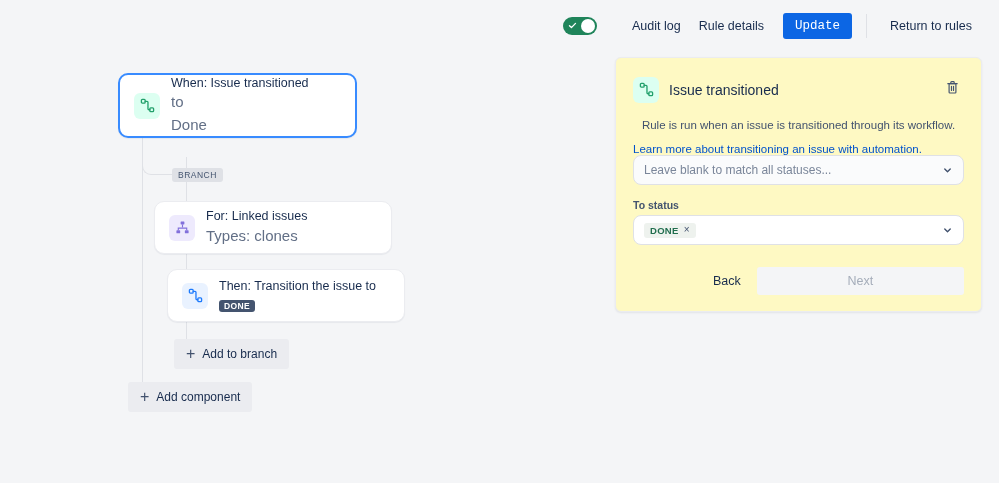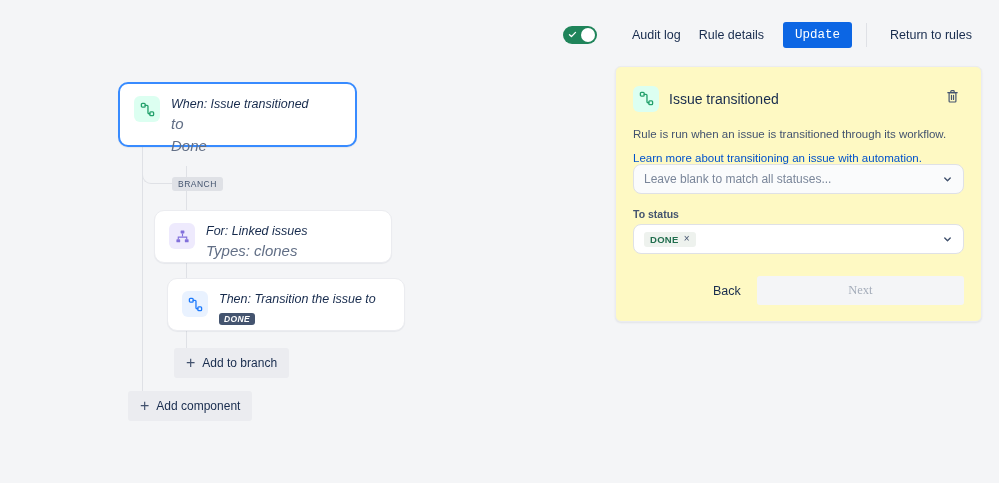--- a/index.html
+++ b/index.html
@@ -3,21 +3,21 @@
 <meta charset="utf-8">
 <style>
   * { box-sizing: border-box; margin: 0; padding: 0; }
   html, body {
     width: 999px; height: 483px;
     background: #f4f5f7;
     font-family: "Liberation Sans", sans-serif;
     color: #172b4d;
     overflow: hidden;
   }
-  .page { position: relative; width: 999px; height: 349px; margin-top: 9px; }
+  .page { position: relative; width: 999px; height: 349px; }
 
   
   .toolbar {
     position: absolute; top: 0; left: 0; right: 0; height: 52px;
     display: flex; align-items: center; justify-content: flex-end;
     padding-right: 18px; gap: 0;
   }
   .toggle {
     width: 34px; height: 18px; border-radius: 10px;
     background: #1f845a; position: relative; margin-right: 26px;
@@ -41,22 +41,22 @@
   }
   .tb-divider {
     width: 1px; height: 24px; background: #dfe1e6; margin: 0 14px;
   }
 
   
   .canvas { position: absolute; top: 52px; left: 0; width: 615px; bottom: 0; }
 
   .card {
     background: #fff; border: 1px solid #ebecf0; border-radius: 10px;
-    display: flex; align-items: flex-start; gap: 11px; padding: 12px 14px;
-    cursor: pointer; box-shadow: 0 1px 1px rgba(9,30,66,.06); font-style: italic;
+    display: flex; align-items: center; gap: 11px; padding: 12px 14px;
+    cursor: pointer; box-shadow: 0 1px 1px rgba(9,30,66,.06);
   }
   .card.selected { border: 2px solid #388bff; }
 
   .card-icon {
     width: 26px; height: 26px; border-radius: 6px; flex: none;
     display: flex; align-items: center; justify-content: center;
   }
   .ic-green { background: #dcfff1; }
   .ic-purple { background: #eeeafd; }
   .ic-blue { background: #e9f2ff; }
@@ -111,21 +111,21 @@
   
   .panel {
     position: absolute; left: 615px; top: 57px; width: 367px;
     background: #fef9c3; border: 1px solid #ebecf0; border-radius: 6px;
     padding: 18px 17px 16px 17px;
     box-shadow: 0 1px 2px rgba(9,30,66,.08);
   }
   .panel-head { display: flex; align-items: center; margin-bottom: 14px; }
   .panel-title { font-size: 14px; color: #172b4d; margin-left: 10px; flex: 1; }
   .trash { cursor: pointer; padding: 3px; }
-  .panel-desc { font-size: 11.5px; color: #42526e; line-height: 1.5; }
+  .panel-desc { font-size: 11.5px; color: #42526e; line-height: 1.5; text-align: center; }
   .panel-link {
     font-size: 11.5px; color: #0052cc; text-decoration: none;
     display: block; margin-top: 9px; cursor: pointer;
   }
   .field-label {
     font-size: 10.5px; color: #44546f; font-weight: bold;
     margin: 14px 0 4px 0;
   }
   .select {
     height: 30px; border: 1px solid #dfe1e6; border-radius: 8px;
@@ -149,21 +149,21 @@
   .panel-actions {
     display: flex; align-items: flex-end; margin-top: 22px; 
   }
   .btn-back {
     background: none; border: none; font-size: 12.5px; color: #172b4d;
     cursor: pointer; padding: 7px 16px; margin-left: 64px; font-family: inherit;
   }
   .btn-next {
     flex: 1; background: #f4f5f7; border: none; border-radius: 3px;
     font-size: 12.5px; color: #a5adba; padding: 7px 0; cursor: default;
-    font-family: Liberation Serif, serif;
+    font-family: Liberation Sans, sans-serif;
   }
 </style>
 </head>
 <body>
 
 <div class="page">
 
   <div class="toolbar">
     <div class="toggle">
       <svg class="check" viewBox="0 0 12 12">

